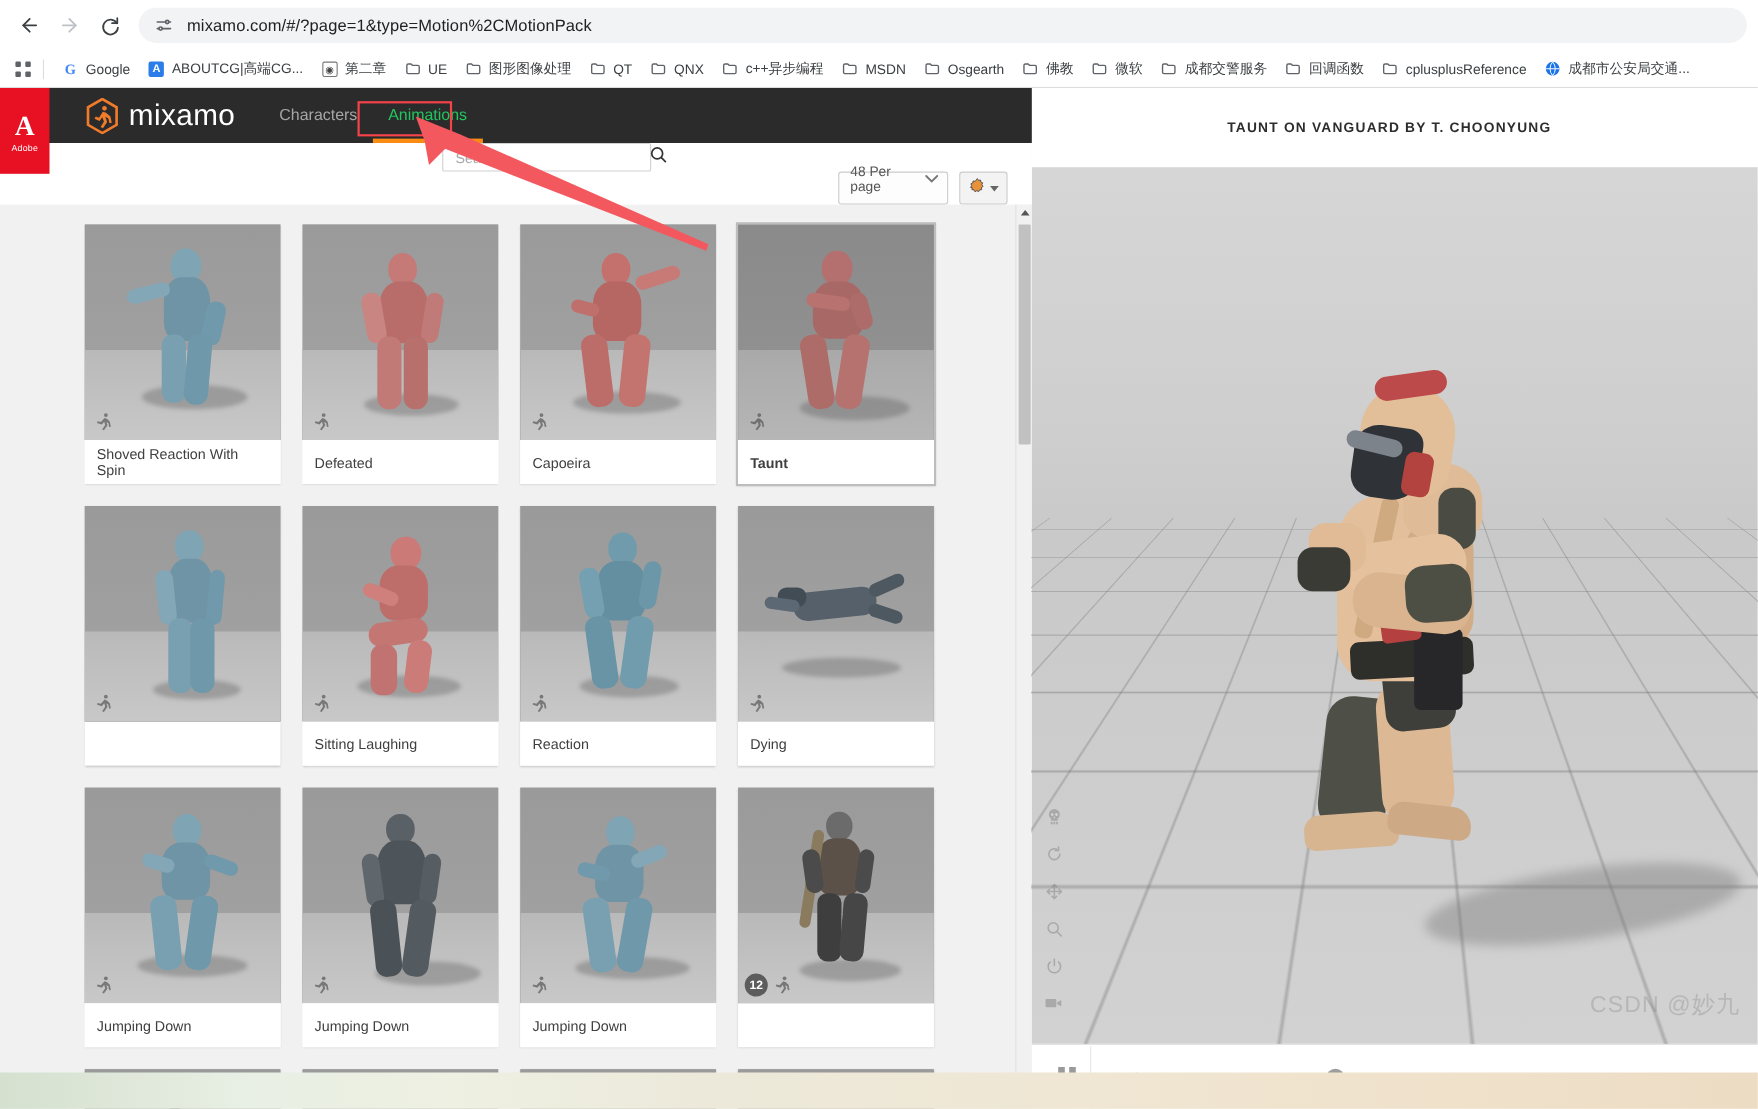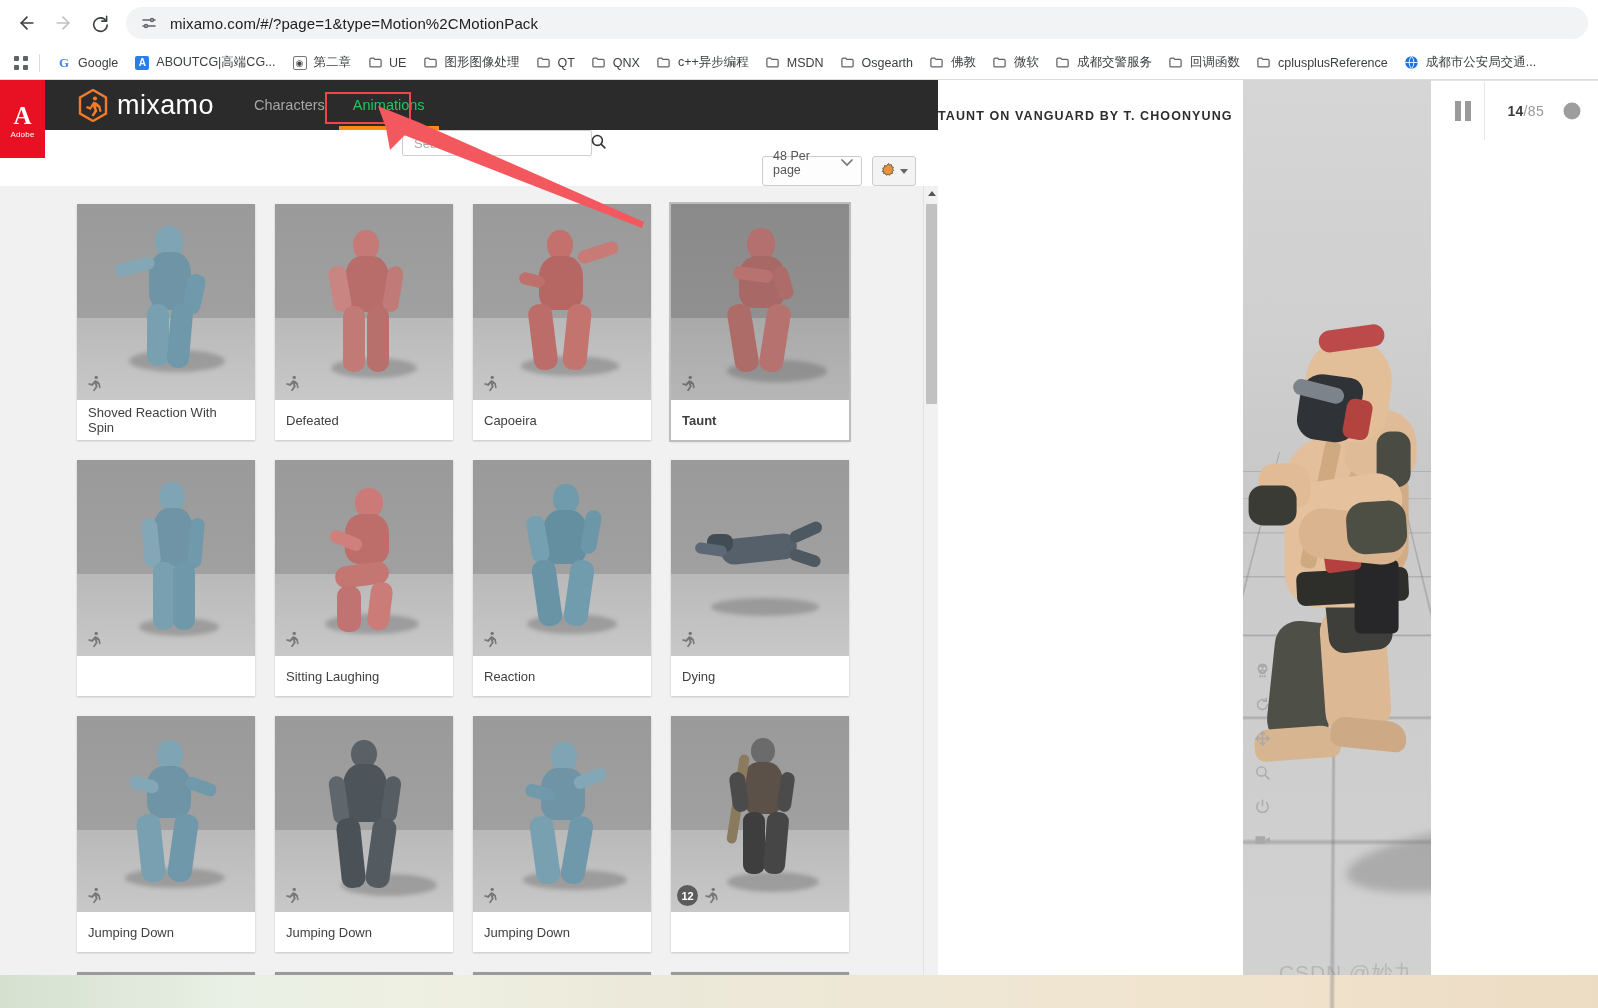--- a/index.html
+++ b/index.html
@@ -330,21 +330,21 @@
     background:#c1c1c1; border-radius:1px;
   }
 
   
   .right-col {
     width: 660px;
     height: 929px;
     position: relative;
     background: #fff;
     display: flex;
-    flex-direction: row;
+    flex-direction: column;
   }
   .viewer-title {
     height: 72px;
     display: flex;
     align-items: center;
     justify-content: center;
     padding-right: 10px;
     font-size: 12.5px;
     font-weight: bold;
     letter-spacing: 1.1px;

